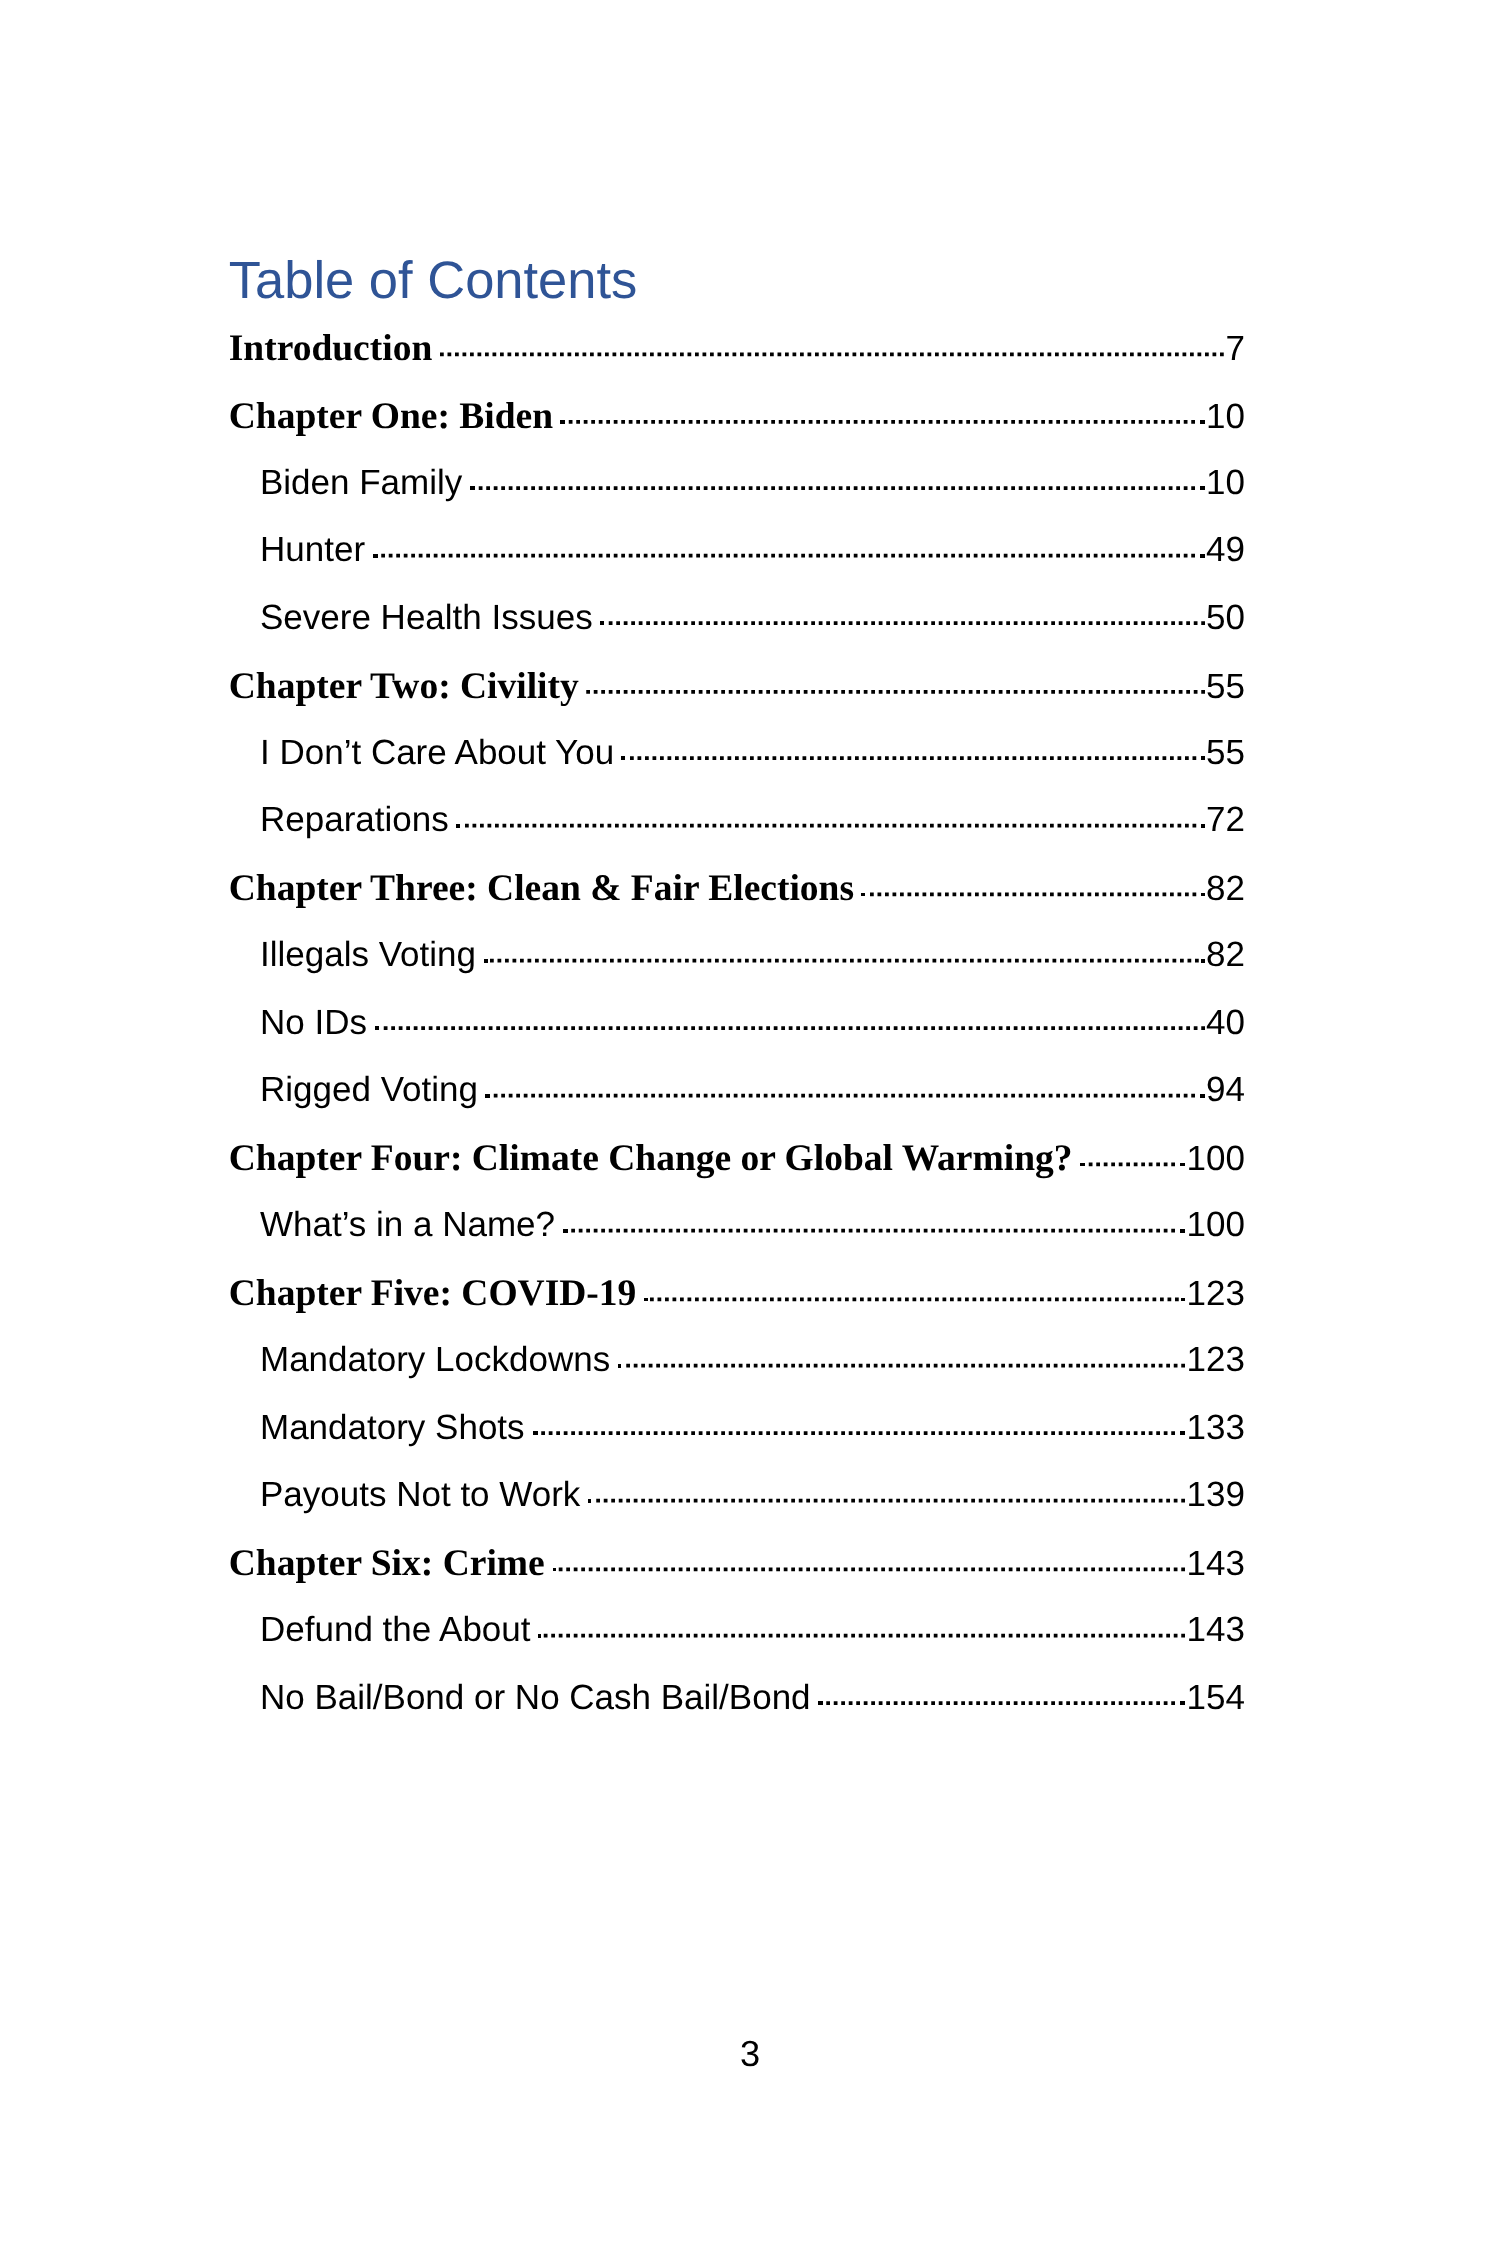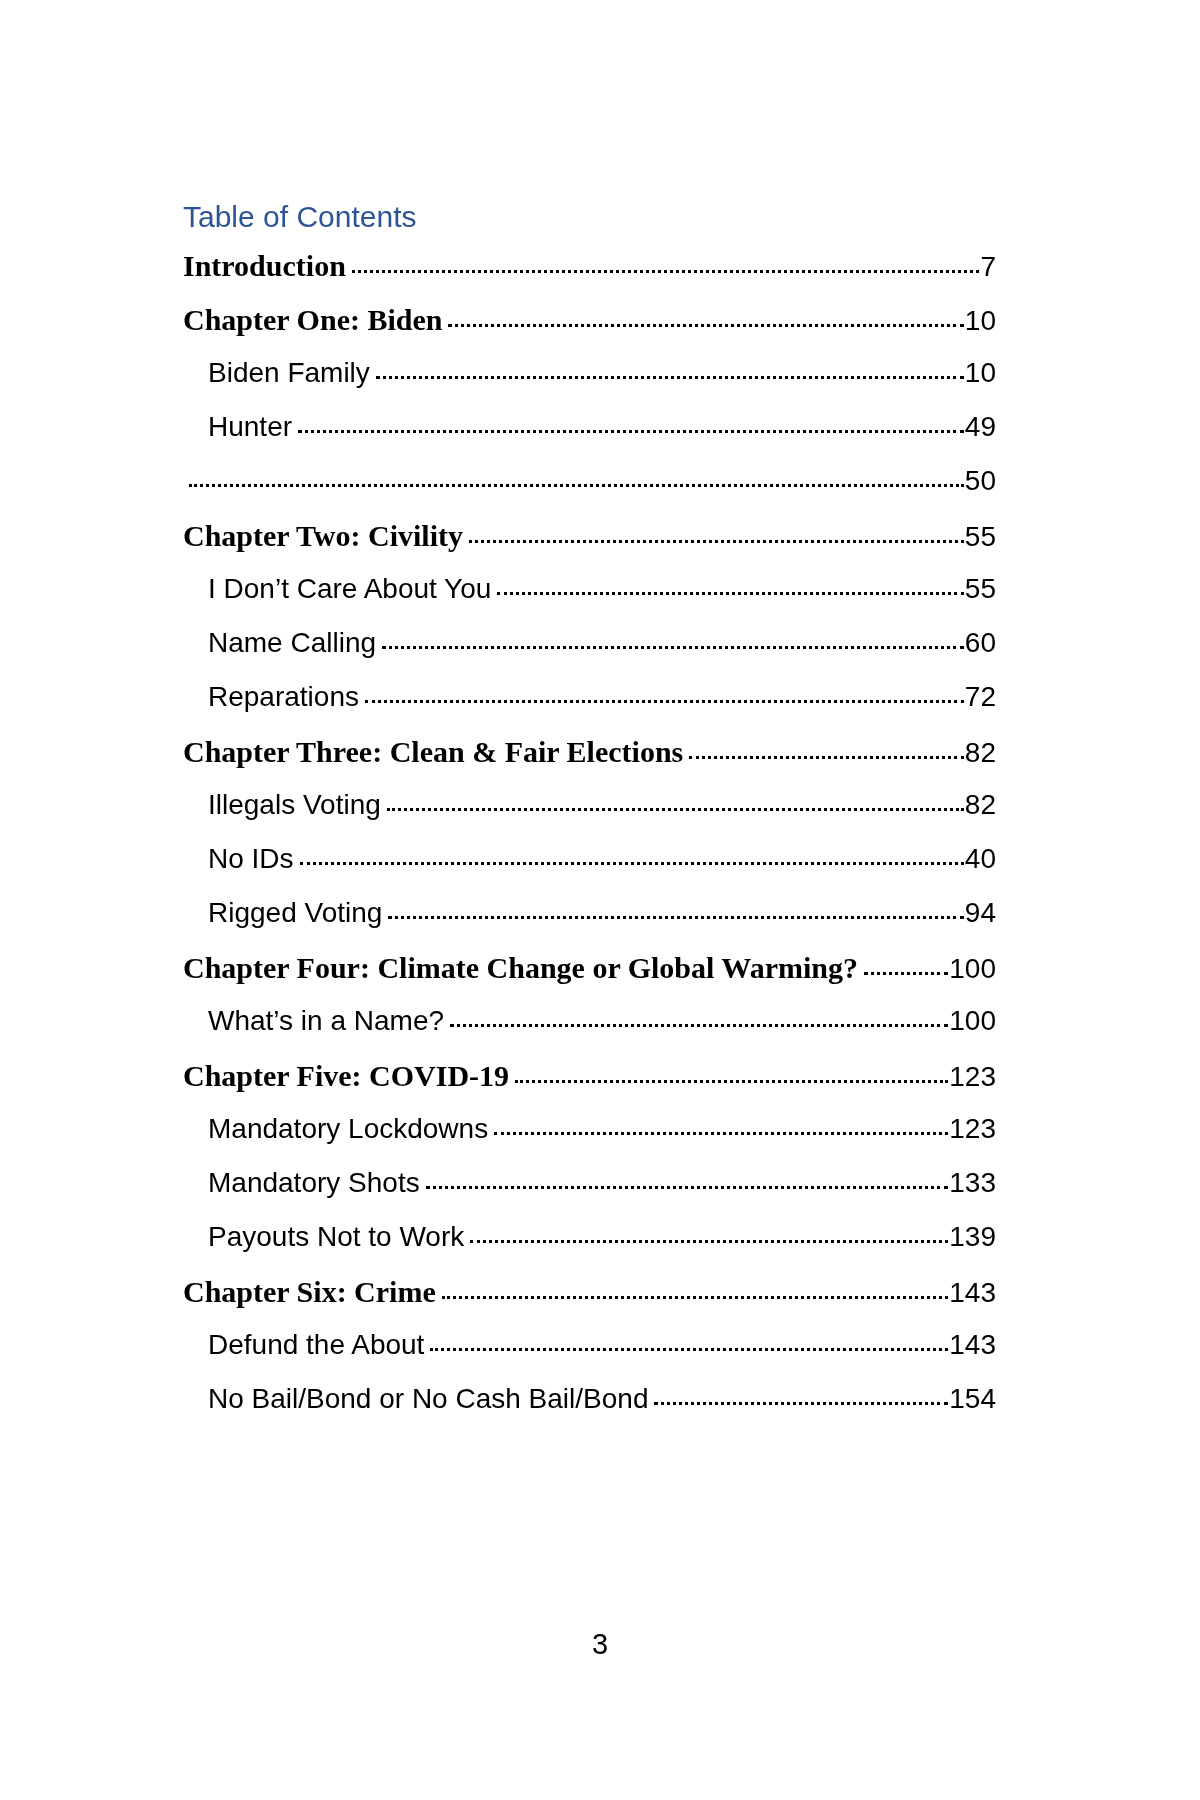--- a/index.html
+++ b/index.html
@@ -18,21 +18,21 @@
   }
   .content {
     position: absolute;
     left: 183px;
     top: 200px;
     width: 813px;
   }
   .doc-title {
     margin: 0 0 14px 0;
     font-family: "Liberation Sans", sans-serif;
-    font-size: 30px;
+    font-size: 42px;
     font-weight: 400;
     letter-spacing: 0px;
     line-height: 1.15;
   }
   .toc {
     width: 100%;
   }
   .toc-row {
     display: flex;
     align-items: baseline;
@@ -100,37 +100,33 @@
           <span class="label">Biden Family</span>
           <span class="leader"></span>
           <span class="pagenum">10</span>
         </div>
         <div class="toc-row sub">
           <span class="label">Hunter</span>
           <span class="leader"></span>
           <span class="pagenum">49</span>
         </div>
         <div class="toc-row sub">
+          <span class="label">Severe Health Issues</span>
           <span class="leader"></span>
           <span class="pagenum">50</span>
         </div>
         <div class="toc-row chapter">
           <span class="label">Chapter Two: Civility</span>
           <span class="leader"></span>
           <span class="pagenum">55</span>
         </div>
         <div class="toc-row sub">
           <span class="label">I Don’t Care About You</span>
           <span class="leader"></span>
           <span class="pagenum">55</span>
-        </div>
-        <div class="toc-row sub">
-          <span class="label">Name Calling</span>
-          <span class="leader"></span>
-          <span class="pagenum">60</span>
         </div>
         <div class="toc-row sub">
           <span class="label">Reparations</span>
           <span class="leader"></span>
           <span class="pagenum">72</span>
         </div>
         <div class="toc-row chapter">
           <span class="label">Chapter Three: Clean &amp; Fair Elections</span>
           <span class="leader"></span>
           <span class="pagenum">82</span>

